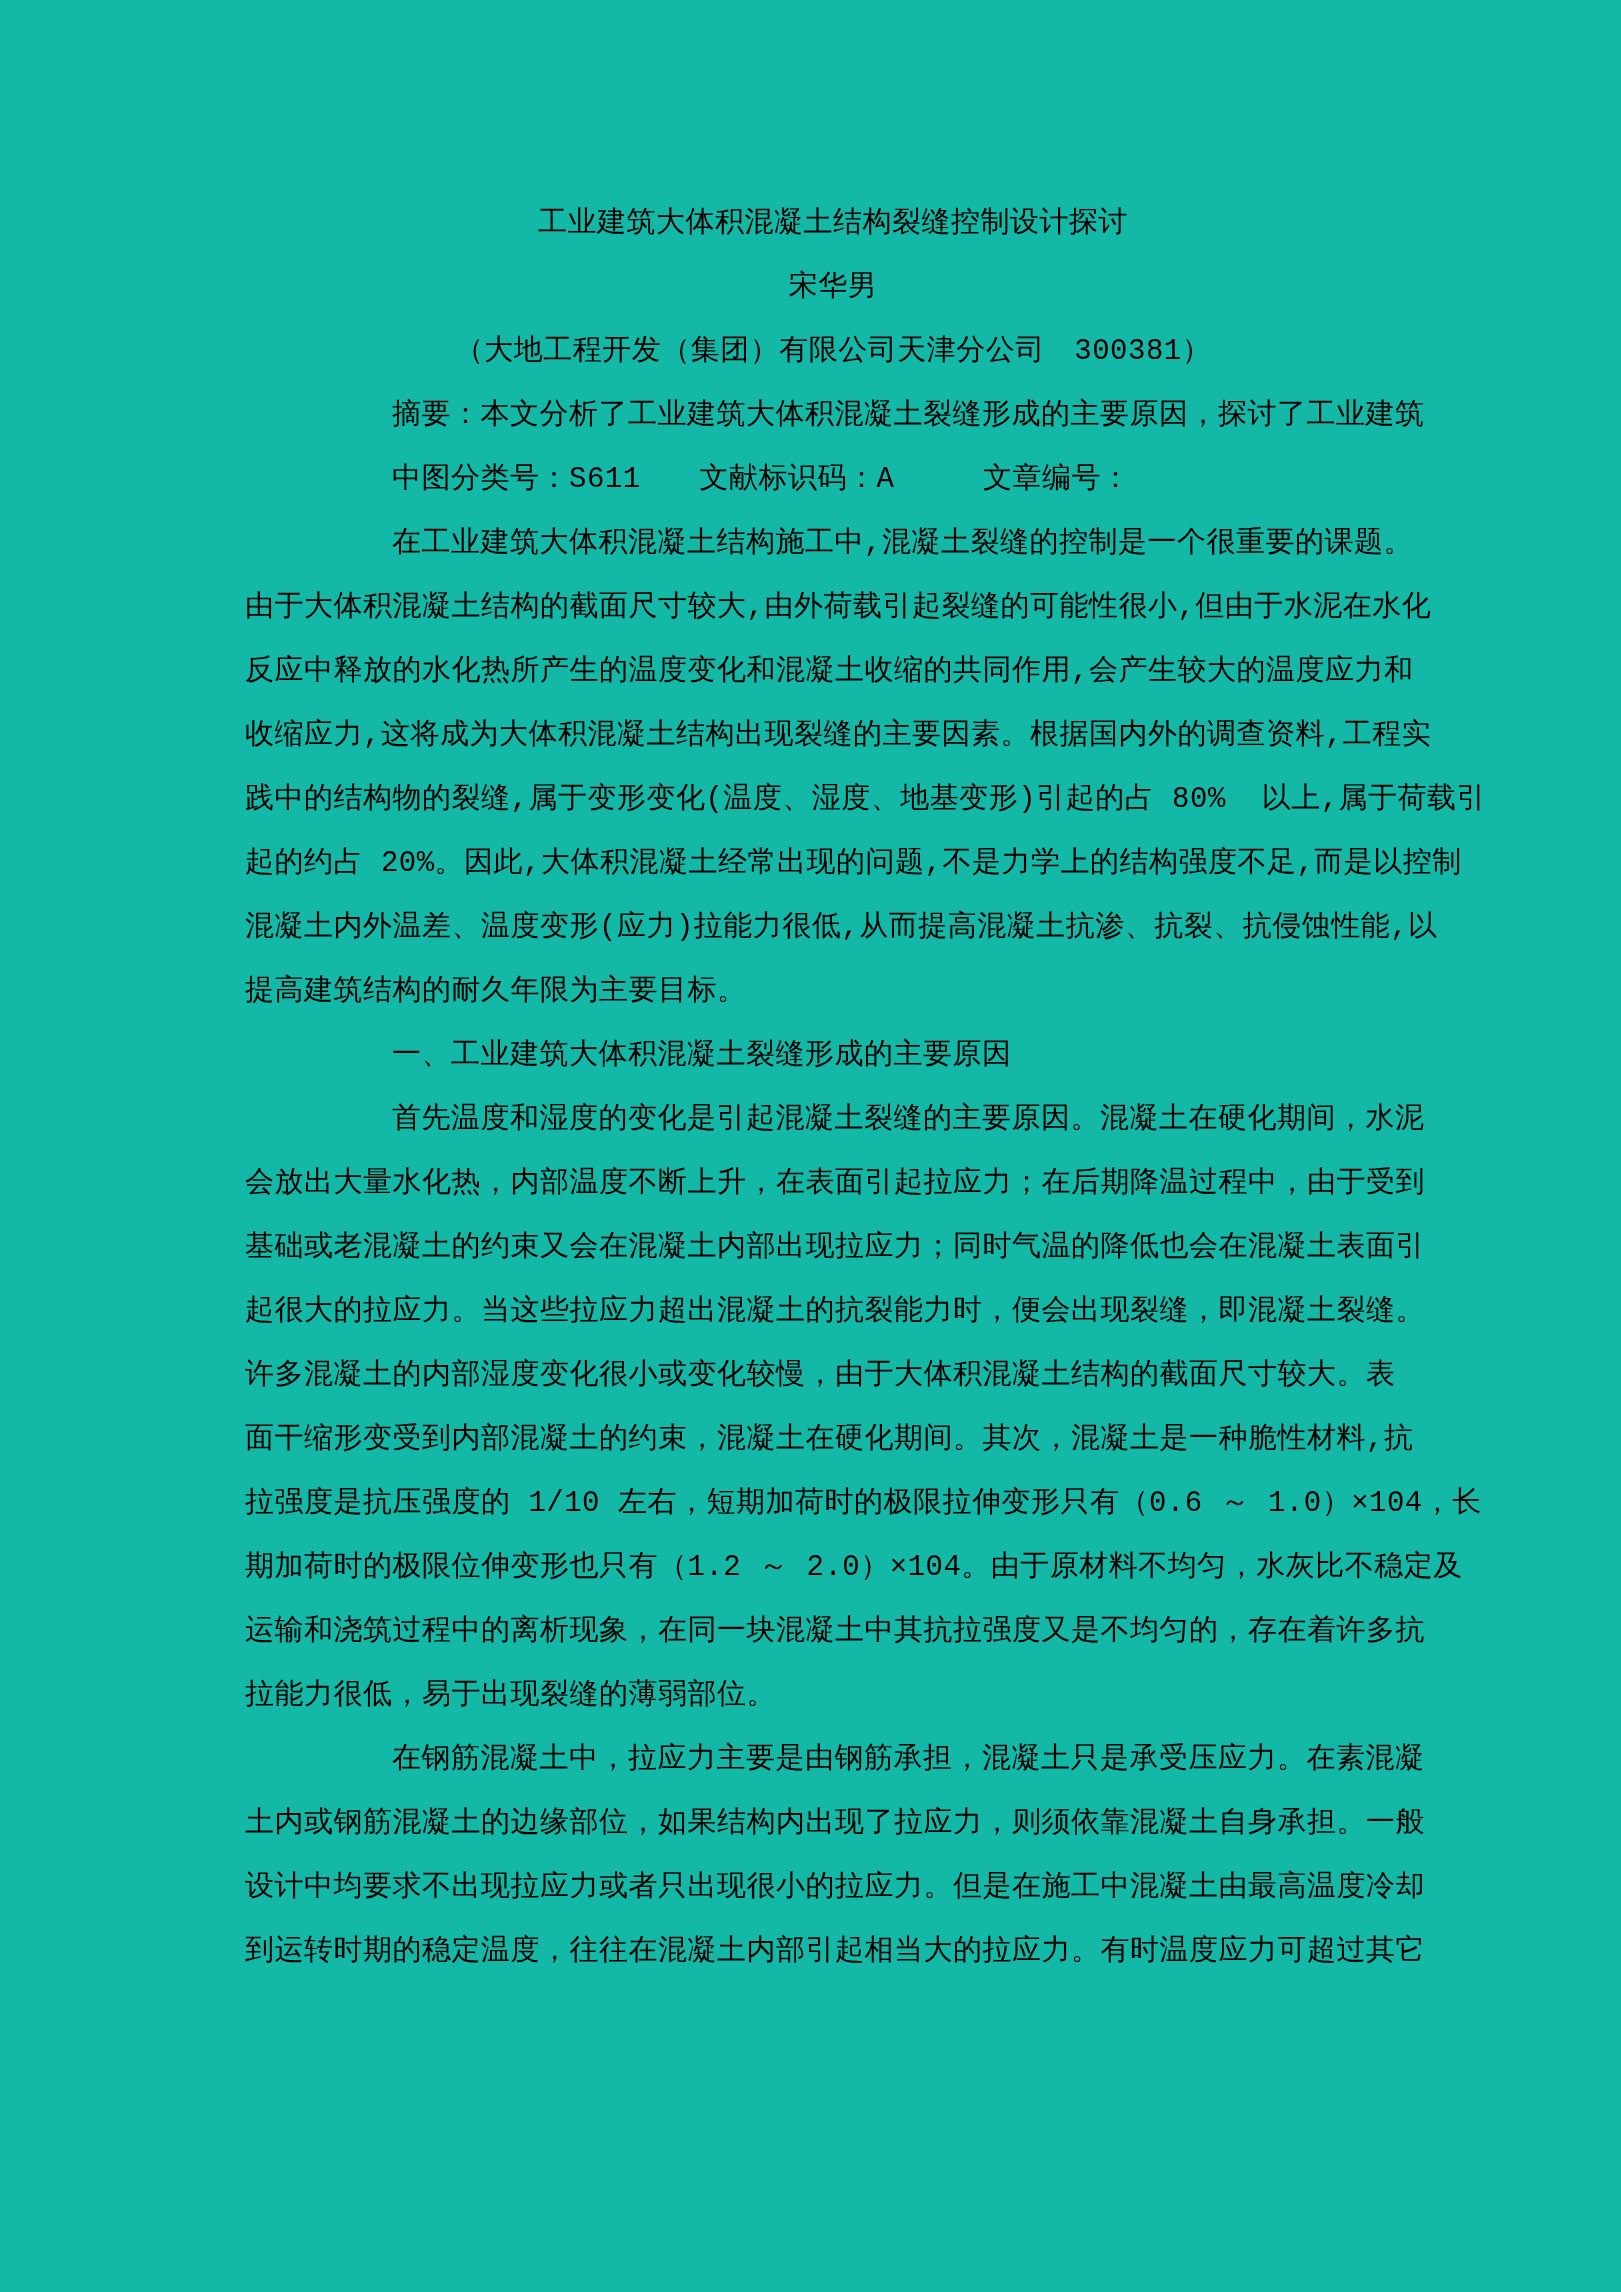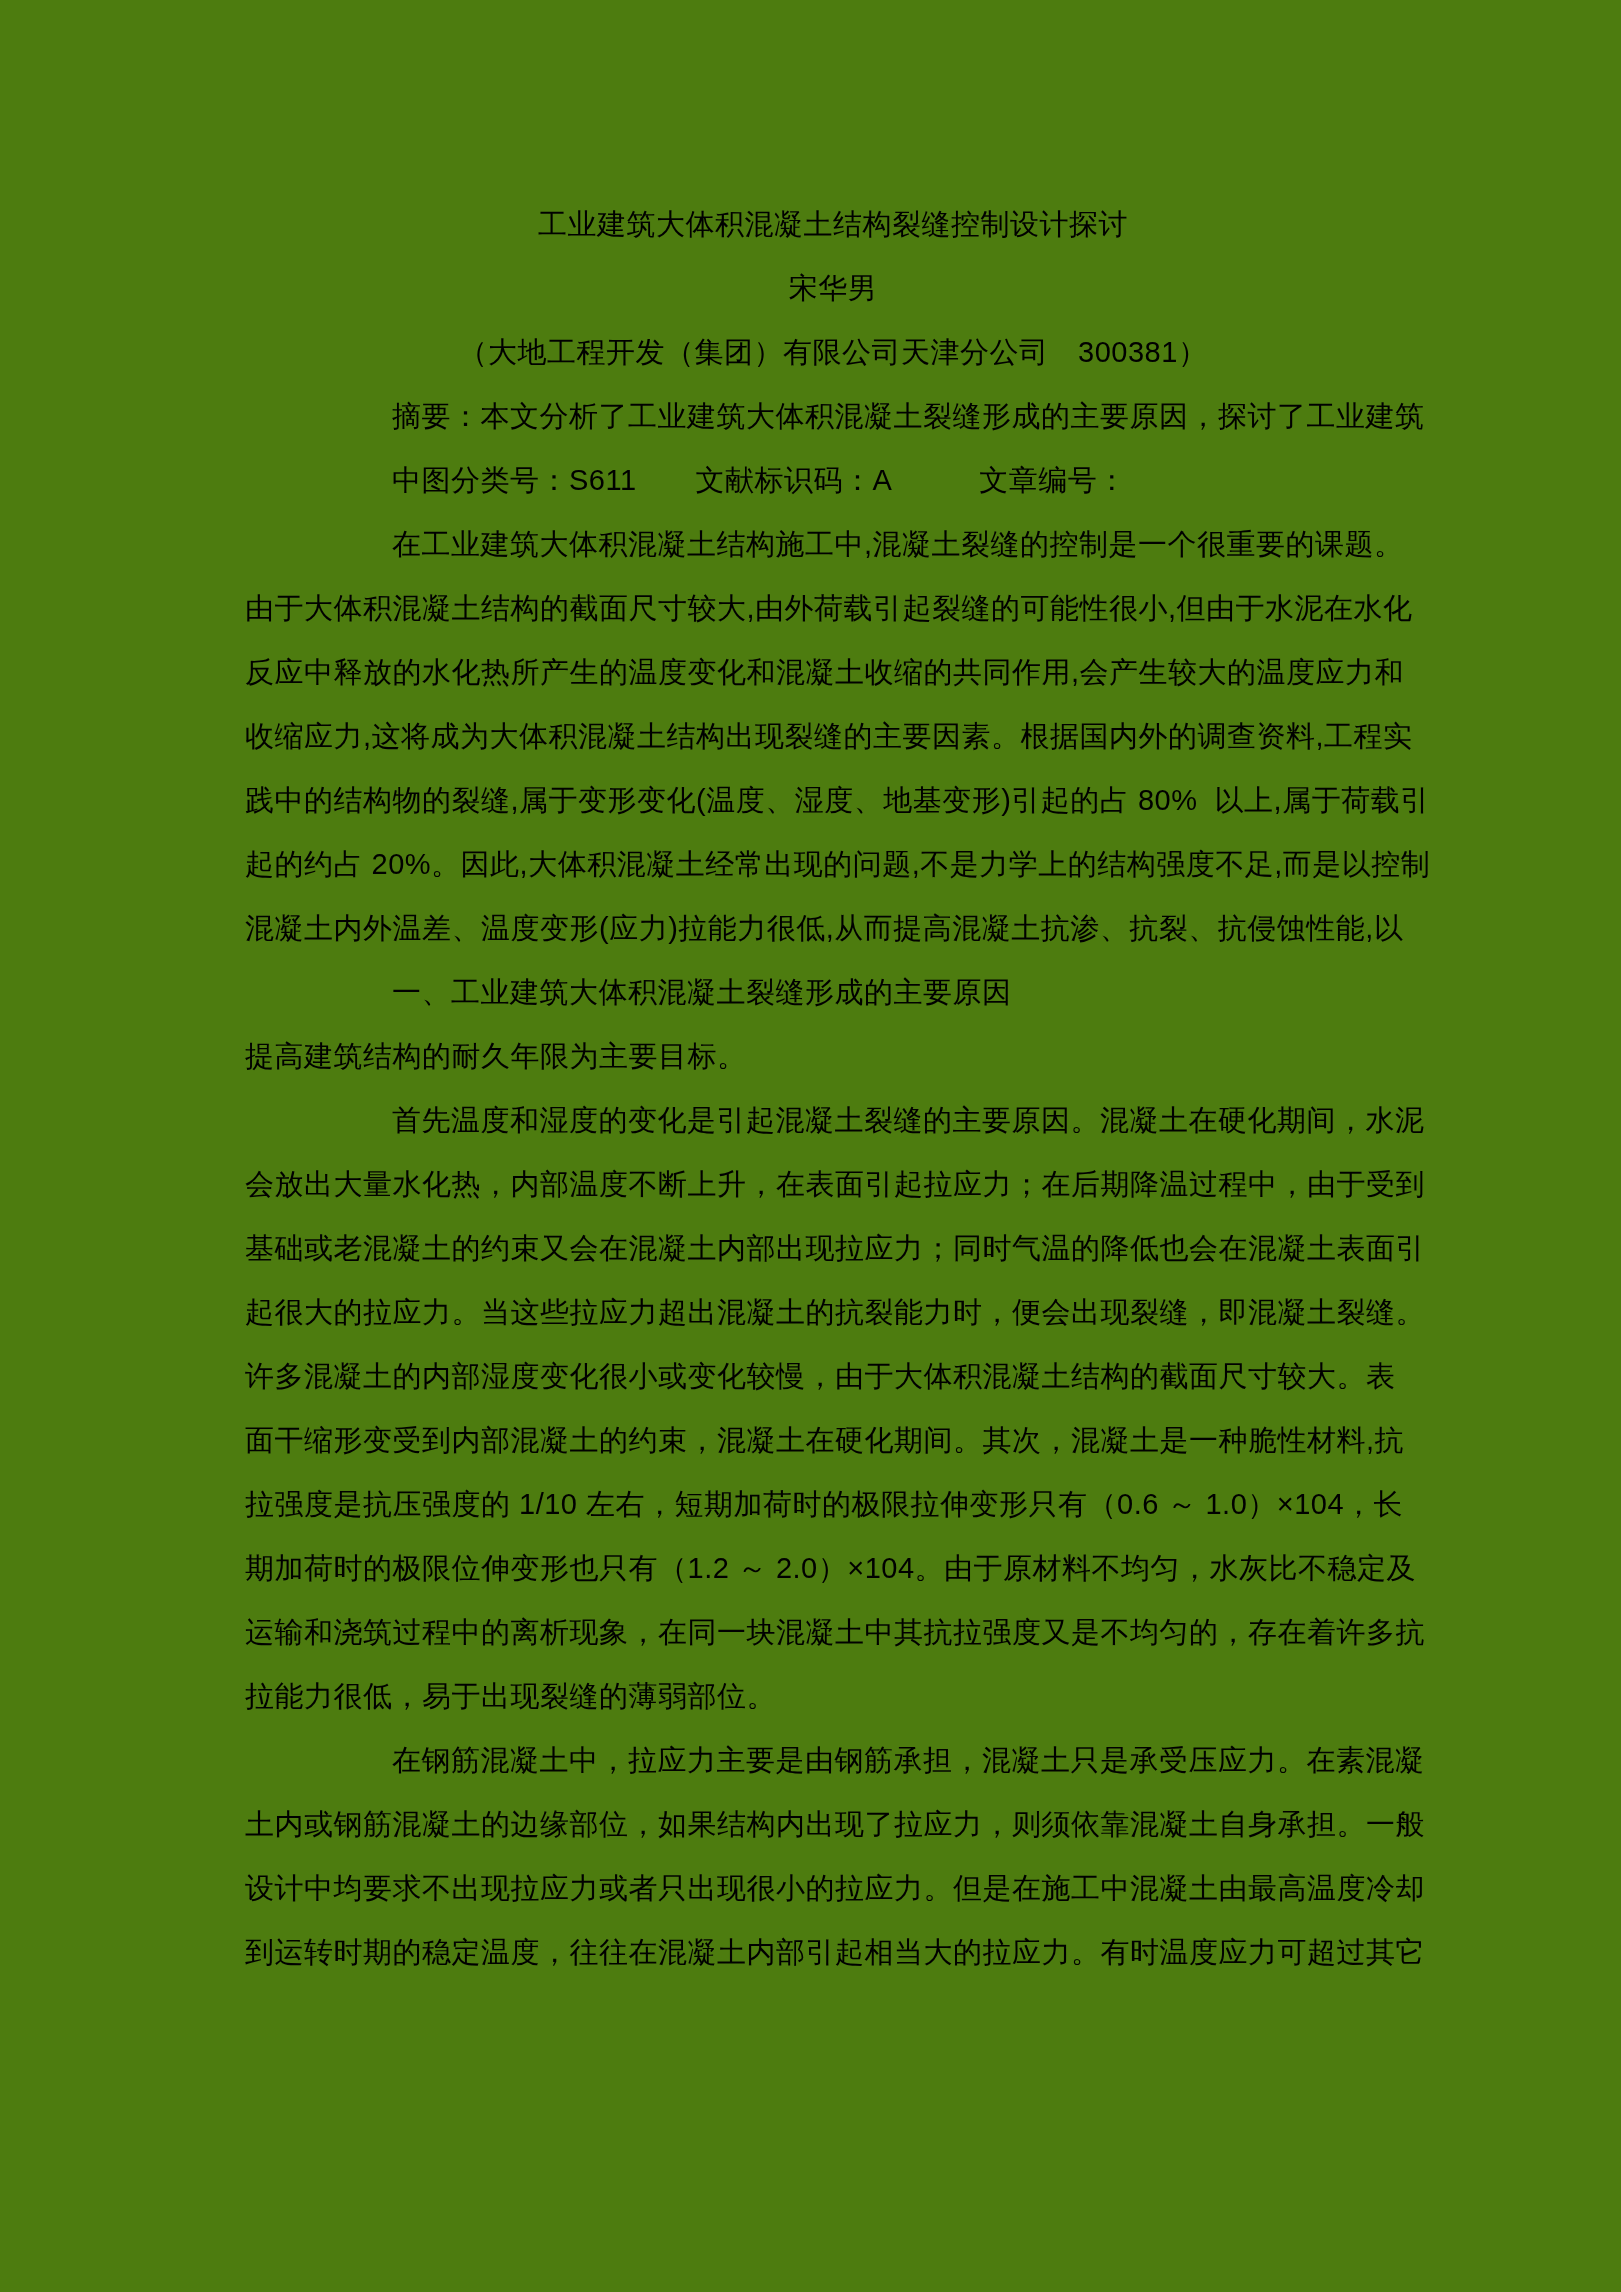--- a/index.html
+++ b/index.html
@@ -5,22 +5,22 @@
   html, body {
     margin: 0;
     padding: 0;
     background: #e8e8e8;
   }
   .page {
     position: relative;
     width: 1621px;
     height: 2293px;
     margin: 0 auto;
-    background: #4d7c0f;
-    font-family: Liberation Sans, sans-serif;
+    background: #14b8a6;
+    font-family: Liberation Mono, monospace;
     color: #000000;
     overflow: hidden;
   }
   .doc-body {
     position: absolute;
     left: 245px;
     top: 192px;
     width: 1176px;
   }
   .line {
@@ -49,22 +49,22 @@
       <div class="line center">（大地工程开发（集团）有限公司天津分公司　300381）</div>
       <div class="line indent">摘要：本文分析了工业建筑大体积混凝土裂缝形成的主要原因，探讨了工业建筑</div>
       <div class="line indent">中图分类号：S611　　文献标识码：A　　　文章编号：</div>
       <div class="line indent">在工业建筑大体积混凝土结构施工中,混凝土裂缝的控制是一个很重要的课题。</div>
       <div class="line">由于大体积混凝土结构的截面尺寸较大,由外荷载引起裂缝的可能性很小,但由于水泥在水化</div>
       <div class="line">反应中释放的水化热所产生的温度变化和混凝土收缩的共同作用,会产生较大的温度应力和</div>
       <div class="line">收缩应力,这将成为大体积混凝土结构出现裂缝的主要因素。根据国内外的调查资料,工程实</div>
       <div class="line">践中的结构物的裂缝,属于变形变化(温度、湿度、地基变形)引起的占 80%  以上,属于荷载引</div>
       <div class="line">起的约占 20%。因此,大体积混凝土经常出现的问题,不是力学上的结构强度不足,而是以控制</div>
       <div class="line">混凝土内外温差、温度变形(应力)拉能力很低,从而提高混凝土抗渗、抗裂、抗侵蚀性能,以</div>
+      <div class="line">提高建筑结构的耐久年限为主要目标。</div>
       <div class="line indent">一、工业建筑大体积混凝土裂缝形成的主要原因</div>
-      <div class="line">提高建筑结构的耐久年限为主要目标。</div>
       <div class="line indent">首先温度和湿度的变化是引起混凝土裂缝的主要原因。混凝土在硬化期间，水泥</div>
       <div class="line">会放出大量水化热，内部温度不断上升，在表面引起拉应力；在后期降温过程中，由于受到</div>
       <div class="line">基础或老混凝土的约束又会在混凝土内部出现拉应力；同时气温的降低也会在混凝土表面引</div>
       <div class="line">起很大的拉应力。当这些拉应力超出混凝土的抗裂能力时，便会出现裂缝，即混凝土裂缝。</div>
       <div class="line">许多混凝土的内部湿度变化很小或变化较慢，由于大体积混凝土结构的截面尺寸较大。表</div>
       <div class="line">面干缩形变受到内部混凝土的约束，混凝土在硬化期间。其次，混凝土是一种脆性材料,抗</div>
       <div class="line">拉强度是抗压强度的 1/10 左右，短期加荷时的极限拉伸变形只有（0.6 ～ 1.0）×104，长</div>
       <div class="line">期加荷时的极限位伸变形也只有（1.2 ～ 2.0）×104。由于原材料不均匀，水灰比不稳定及</div>
       <div class="line">运输和浇筑过程中的离析现象，在同一块混凝土中其抗拉强度又是不均匀的，存在着许多抗</div>
       <div class="line">拉能力很低，易于出现裂缝的薄弱部位。</div>

